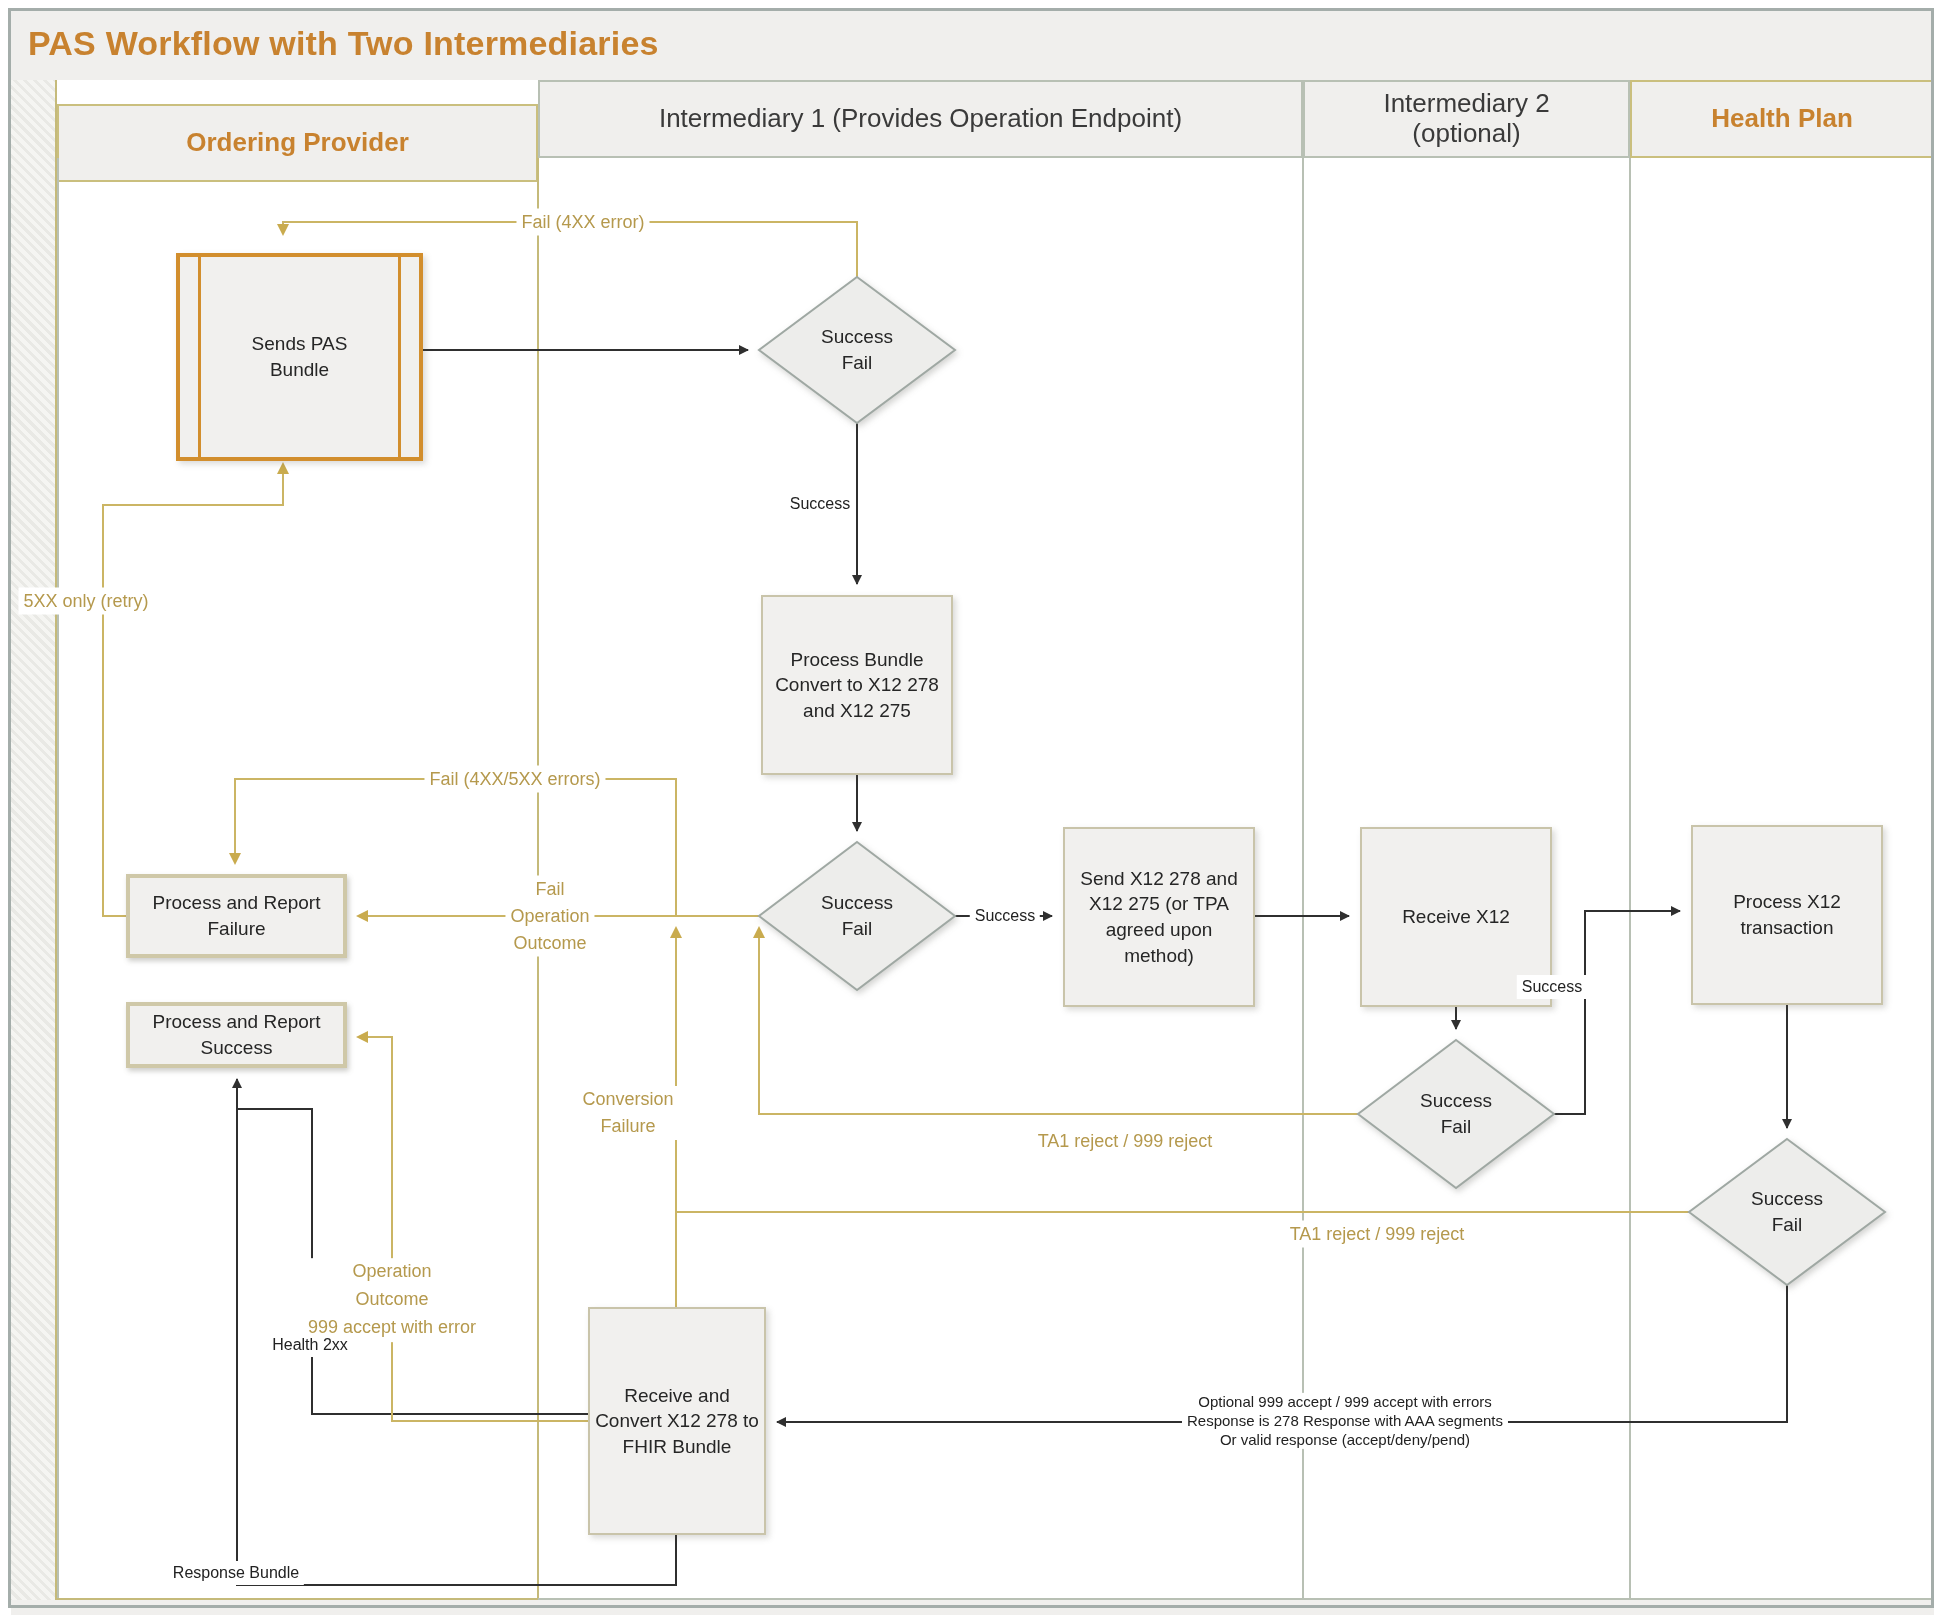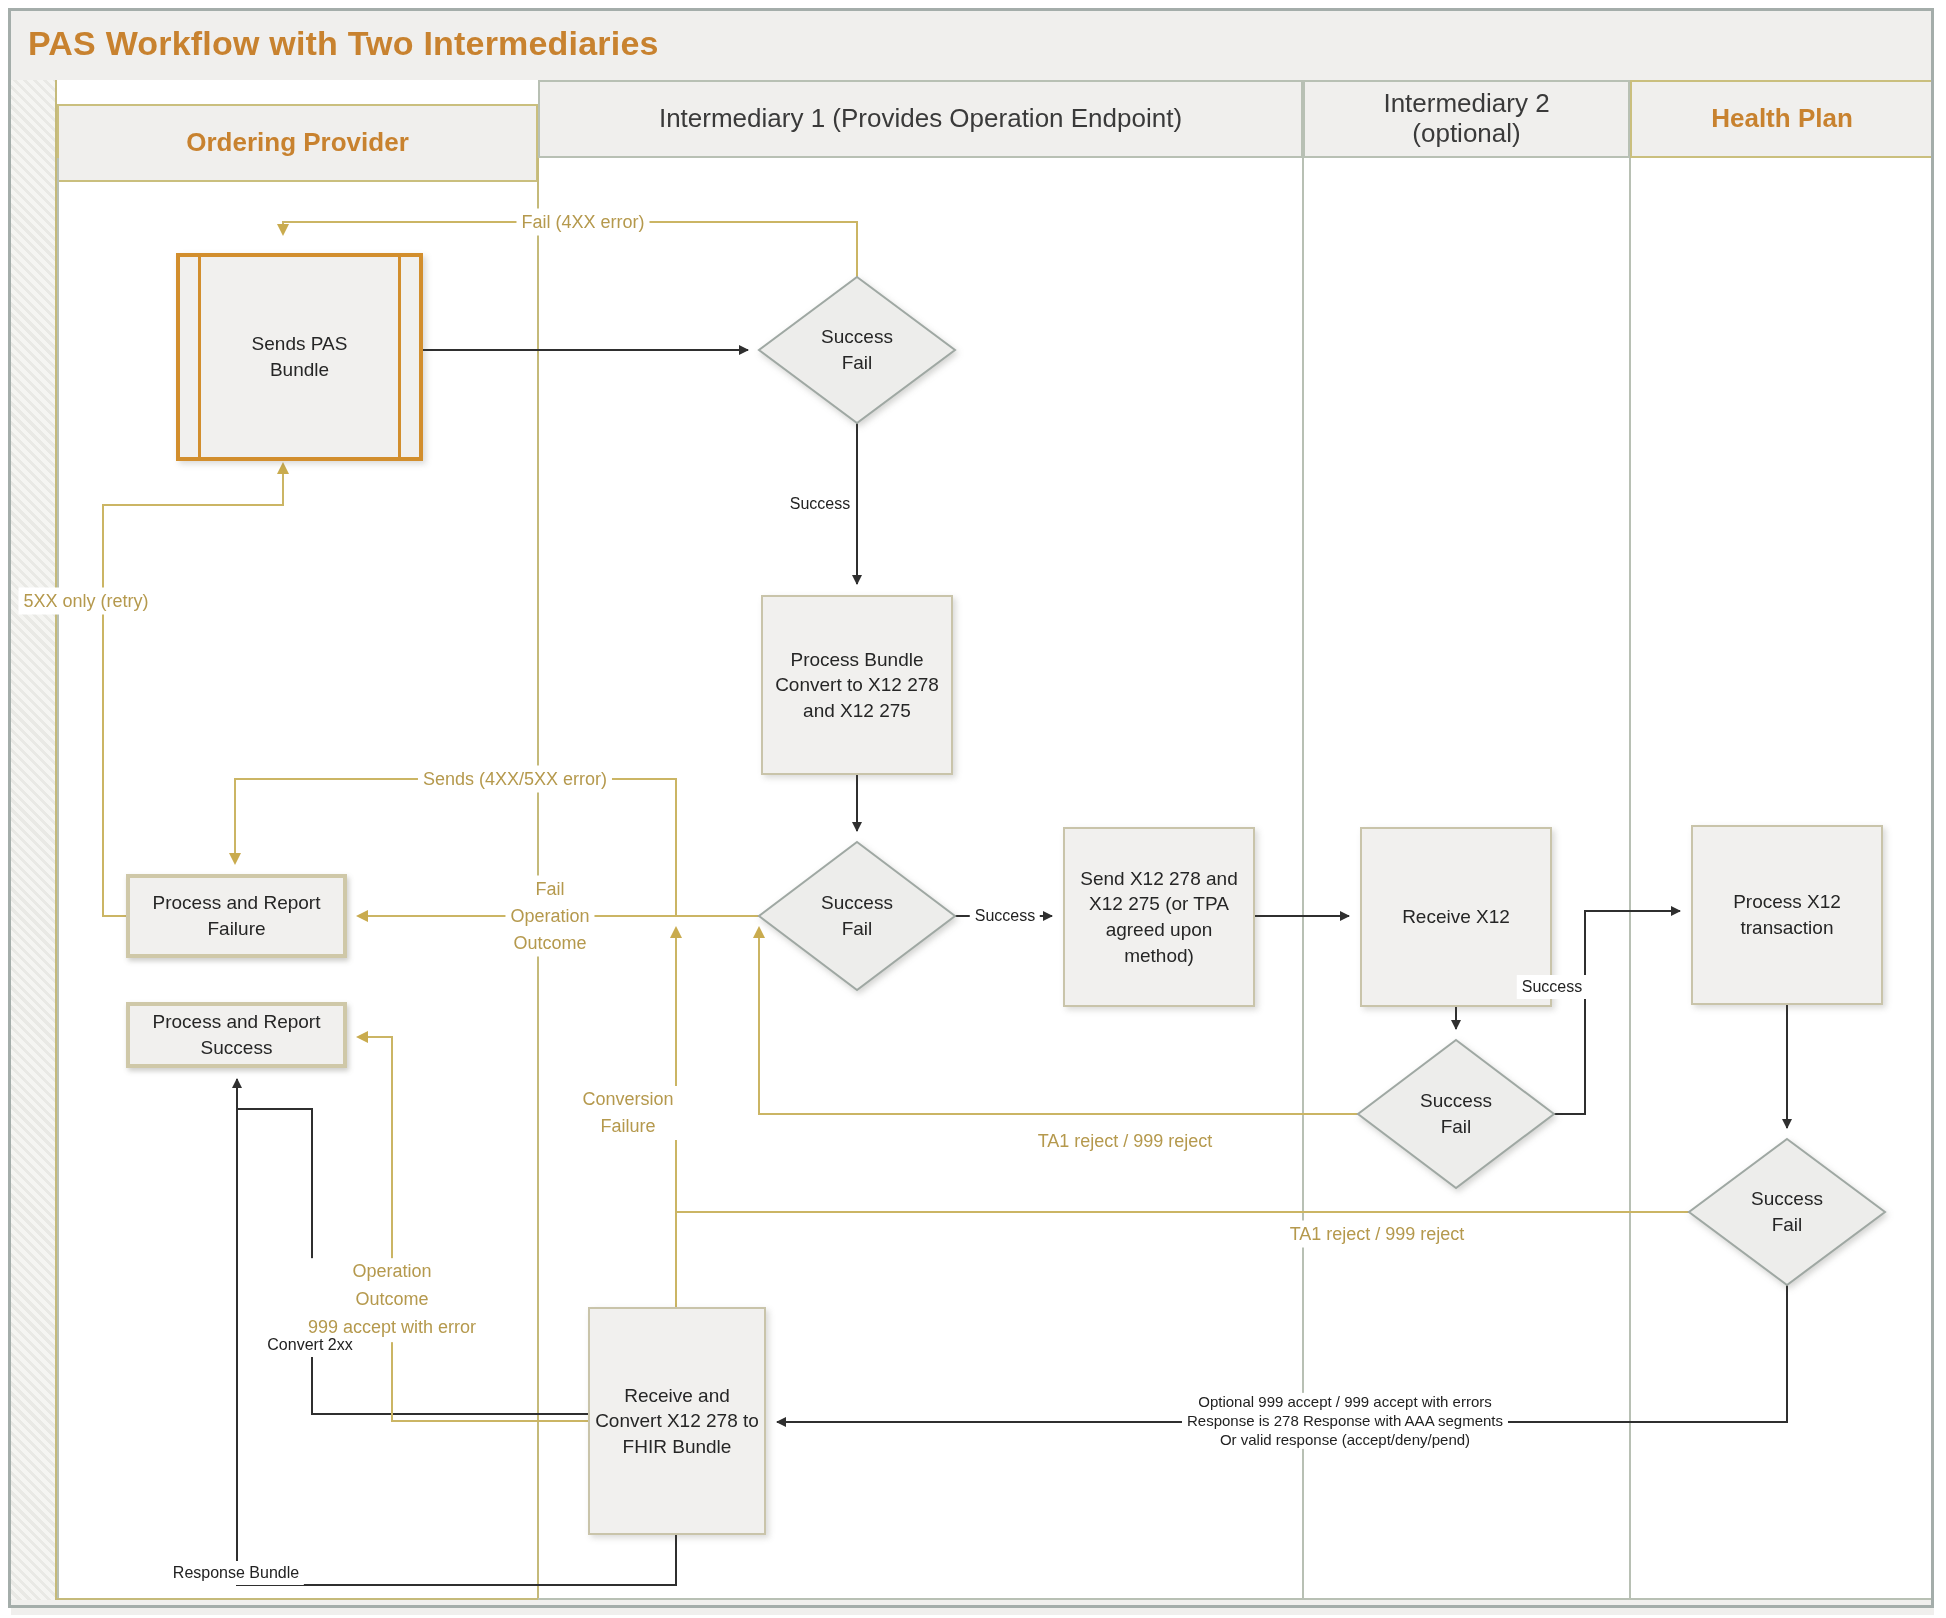--- a/index.html
+++ b/index.html
@@ -125,33 +125,33 @@
   <div class="dlabel" style="left:857px;top:916px;">Success
 Fail</div>
   <div class="dlabel" style="left:1456px;top:1114px;">Success
 Fail</div>
   <div class="dlabel" style="left:1787px;top:1212px;">Success
 Fail</div>
 
   <div class="clabel gold bg" style="left:583px;top:222px;">Fail (4XX error)</div>
   <div class="clabel black bg" style="left:820px;top:504px;font-size:16px;">Success</div>
   <div class="clabel gold bg" style="left:86px;top:601px;white-space:nowrap;">5XX only (retry)</div>
-  <div class="clabel gold bg" style="left:515px;top:779px;">Sends (4XX/5XX error)</div>
+  <div class="clabel gold bg" style="left:515px;top:779px;">Fail (4XX/5XX errors)</div>
   <div class="clabel gold bg" style="left:550px;top:916px;">Fail
 Operation
 Outcome</div>
   <div class="clabel black bg" style="left:1005px;top:916px;font-size:16px;">Success</div>
   <div class="clabel black bg" style="left:1552px;top:987px;font-size:16px;">Success</div>
   <div class="clabel gold" style="left:1125px;top:1141px;">TA1 reject / 999 reject</div>
   <div class="clabel gold bg" style="left:1377px;top:1234px;">TA1 reject / 999 reject</div>
   <div class="clabel gold bg" style="left:628px;top:1113px;">Conversion
 Failure</div>
   <div class="clabel gold bg" style="left:392px;top:1300px;line-height:1.55;">Operation
 Outcome
 999 accept with error</div>
-  <div class="clabel black bg" style="left:310px;top:1345px;font-size:16px;">Convert 2xx</div>
+  <div class="clabel black bg" style="left:310px;top:1345px;font-size:16px;">Health 2xx</div>
   <div class="clabel black bg" style="left:236px;top:1573px;font-size:16px;">Response Bundle</div>
   <div class="clabel black bg small" style="left:1345px;top:1421px;">Optional 999 accept / 999 accept with errors
 Response is 278 Response with AAA segments
 Or valid response (accept/deny/pend)</div>
 
   <div class="frame"></div>
 </div>
 
 </body></html>

